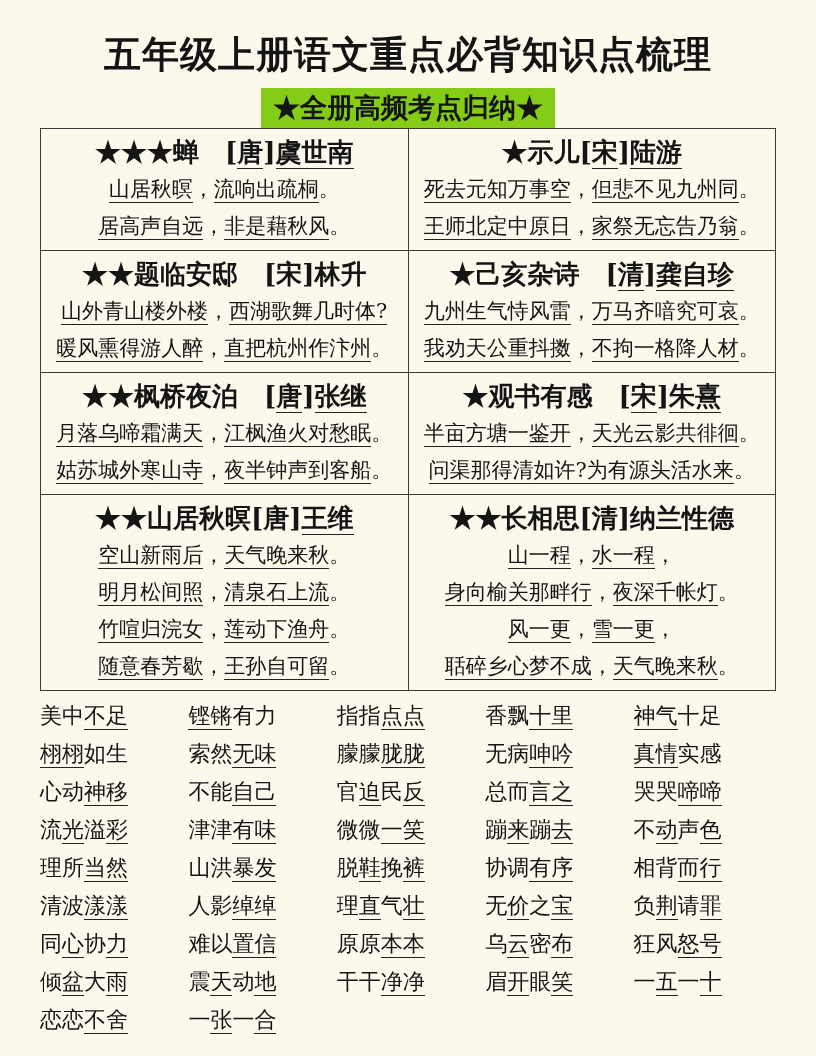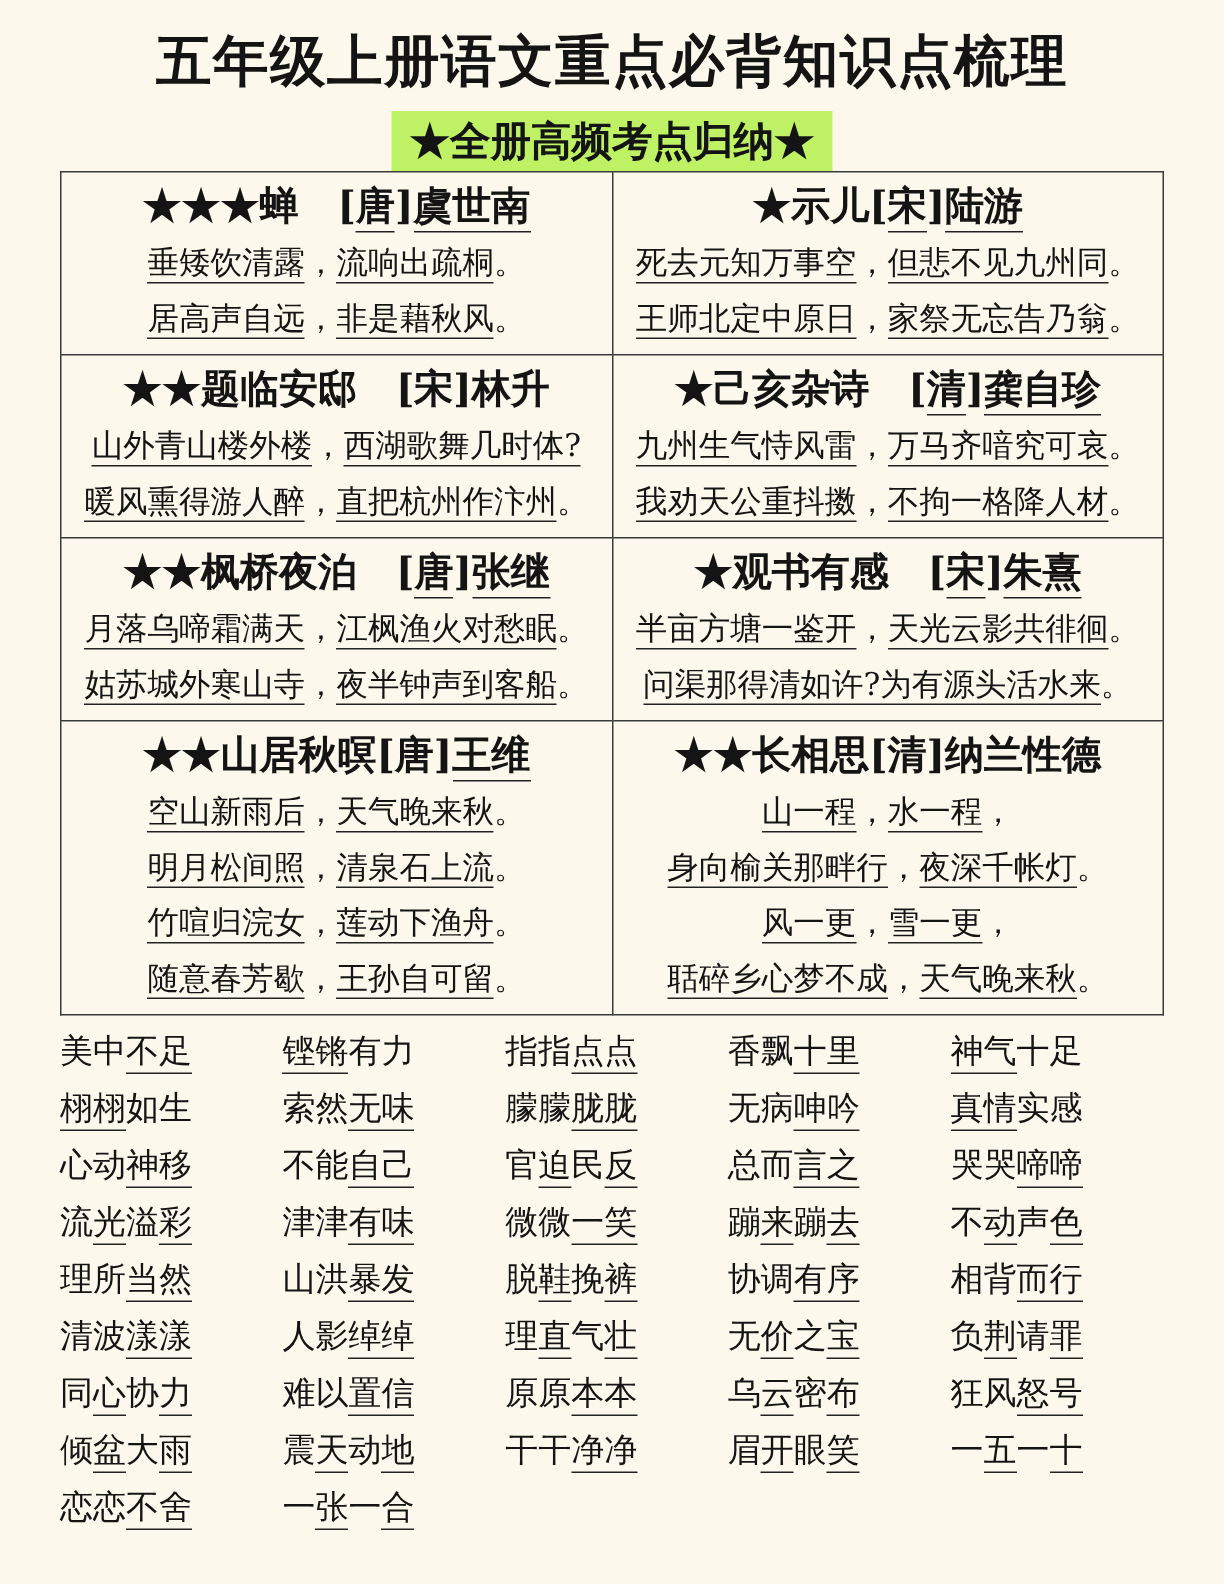--- a/index.html
+++ b/index.html
@@ -5,30 +5,30 @@
   html,body{margin:0;padding:0;}
   body{
     width:816px;height:1056px;
     background:#fcf8ec;
     color:#141414;
     font-family:"DejaVu Serif","Liberation Serif",serif;
     overflow:hidden;
   }
   .content{margin:0 40px;}
   .doc-title{
-    padding-top:16px;
+    padding-top:30px;
     text-align:center;
     font-size:37px;
     font-weight:bold;
     letter-spacing:1px;
   }
   .subtitle-wrap{text-align:center;margin-top:8px;}
   .subtitle{
     display:inline-block;
-    background:#bef264;
+    background:#84cc16;
     font-size:27px;
     font-weight:bold;
     padding:2px 12px;
   }
   .section-bar{
     margin-top:8px;
     background:#ee8f9c;
     font-size:23px;
     font-weight:bold;
     padding:3px 10px;
@@ -74,21 +74,21 @@
   <div class="subtitle-wrap">
     <span class="subtitle">★全册高频考点归纳★</span>
   </div>
 
 
   <table class="poems">
     <tbody id="poems-body">
         <tr>
           <td>
             <div class="poem-title">★★★蝉　[<span class="u">唐</span>]<span class="u">虞世南</span></div>
-            <div class="poem-line"><span class="u">垂矮饮清露</span>，<span class="u">流响出疏桐</span>。</div>
+            <div class="poem-line"><span class="u">山居秋暝</span>，<span class="u">流响出疏桐</span>。</div>
             <div class="poem-line"><span class="u">居高声自远</span>，<span class="u">非是藉秋风</span>。</div>
           </td>
           <td>
             <div class="poem-title">★示儿[<span class="u">宋</span>]<span class="u">陆游</span></div>
             <div class="poem-line"><span class="u">死去元知万事空</span>，<span class="u">但悲不见九州同</span>。</div>
             <div class="poem-line"><span class="u">王师北定中原日</span>，<span class="u">家祭无忘告乃翁</span>。</div>
           </td>
         </tr>
         <tr>
           <td>

